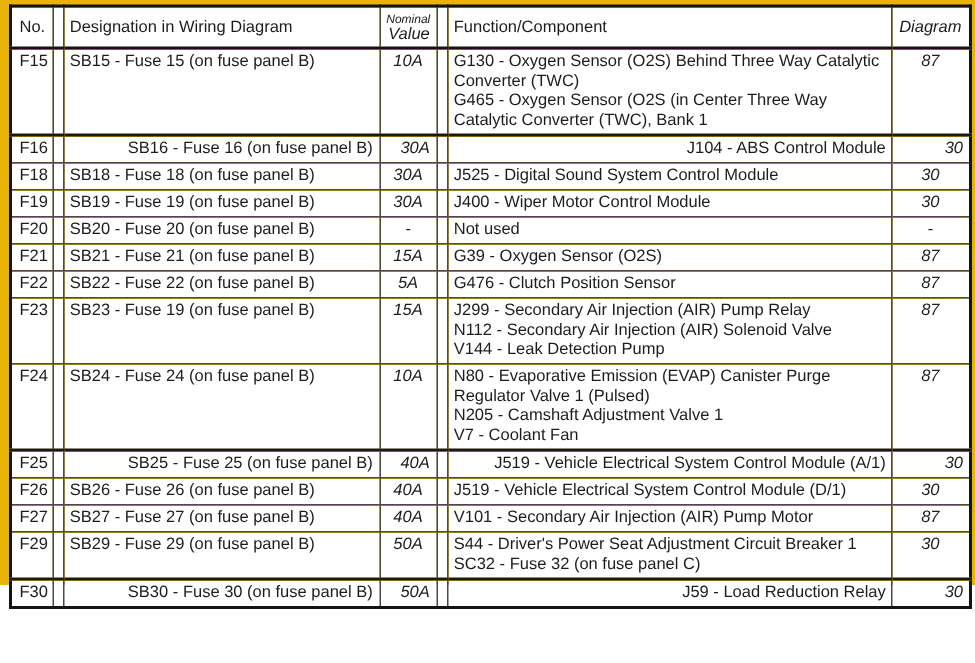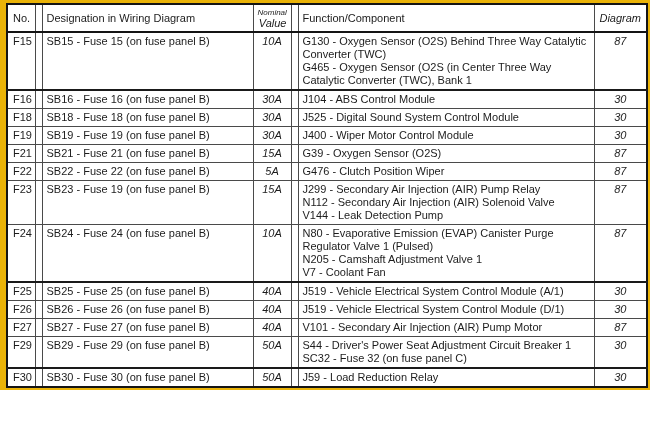--- a/index.html
+++ b/index.html
@@ -59,20 +59,21 @@
     white-space: pre-line;
     padding-right: 3px;
     margin-left: 33px;
   }
   .fuse-table .c-no {
     padding-left: 5px;
   }
   
   .fuse-table tr.rule-thick > td {
     border-top: 2px solid #1a1a1a;
+    text-align: right;
   }
   .hdr-nominal {
     display: block;
     font-size: 8px;
     line-height: 9px;
     text-align: center;
   }
   .hdr-value {
     display: block;
     font-size: 11px;
@@ -140,35 +141,44 @@
       <tr>
         <td class="c-no">F19</td>
         <td class="spacer"></td>
         <td class="c-des">SB19 - Fuse 19 (on fuse panel B)</td>
         <td class="c-val">30A</td>
         <td class="spacer"></td>
         <td class="c-fun">J400 - Wiper Motor Control Module</td>
         <td class="c-ter">30</td>
       </tr>
       <tr>
+        <td class="c-no">F20</td>
+        <td class="spacer"></td>
+        <td class="c-des">SB20 - Fuse 20 (on fuse panel B)</td>
+        <td class="c-val">-</td>
+        <td class="spacer"></td>
+        <td class="c-fun">Not used</td>
+        <td class="c-ter">-</td>
+      </tr>
+      <tr>
         <td class="c-no">F21</td>
         <td class="spacer"></td>
         <td class="c-des">SB21 - Fuse 21 (on fuse panel B)</td>
         <td class="c-val">15A</td>
         <td class="spacer"></td>
         <td class="c-fun">G39 - Oxygen Sensor (O2S)</td>
         <td class="c-ter">87</td>
       </tr>
       <tr>
         <td class="c-no">F22</td>
         <td class="spacer"></td>
         <td class="c-des">SB22 - Fuse 22 (on fuse panel B)</td>
         <td class="c-val">5A</td>
         <td class="spacer"></td>
-        <td class="c-fun">G476 - Clutch Position Wiper</td>
+        <td class="c-fun">G476 - Clutch Position Sensor</td>
         <td class="c-ter">87</td>
       </tr>
       <tr>
         <td class="c-no">F23</td>
         <td class="spacer"></td>
         <td class="c-des">SB23 - Fuse 19 (on fuse panel B)</td>
         <td class="c-val">15A</td>
         <td class="spacer"></td>
         <td class="c-fun">J299 - Secondary Air Injection (AIR) Pump Relay
 N112 - Secondary Air Injection (AIR) Solenoid Valve

